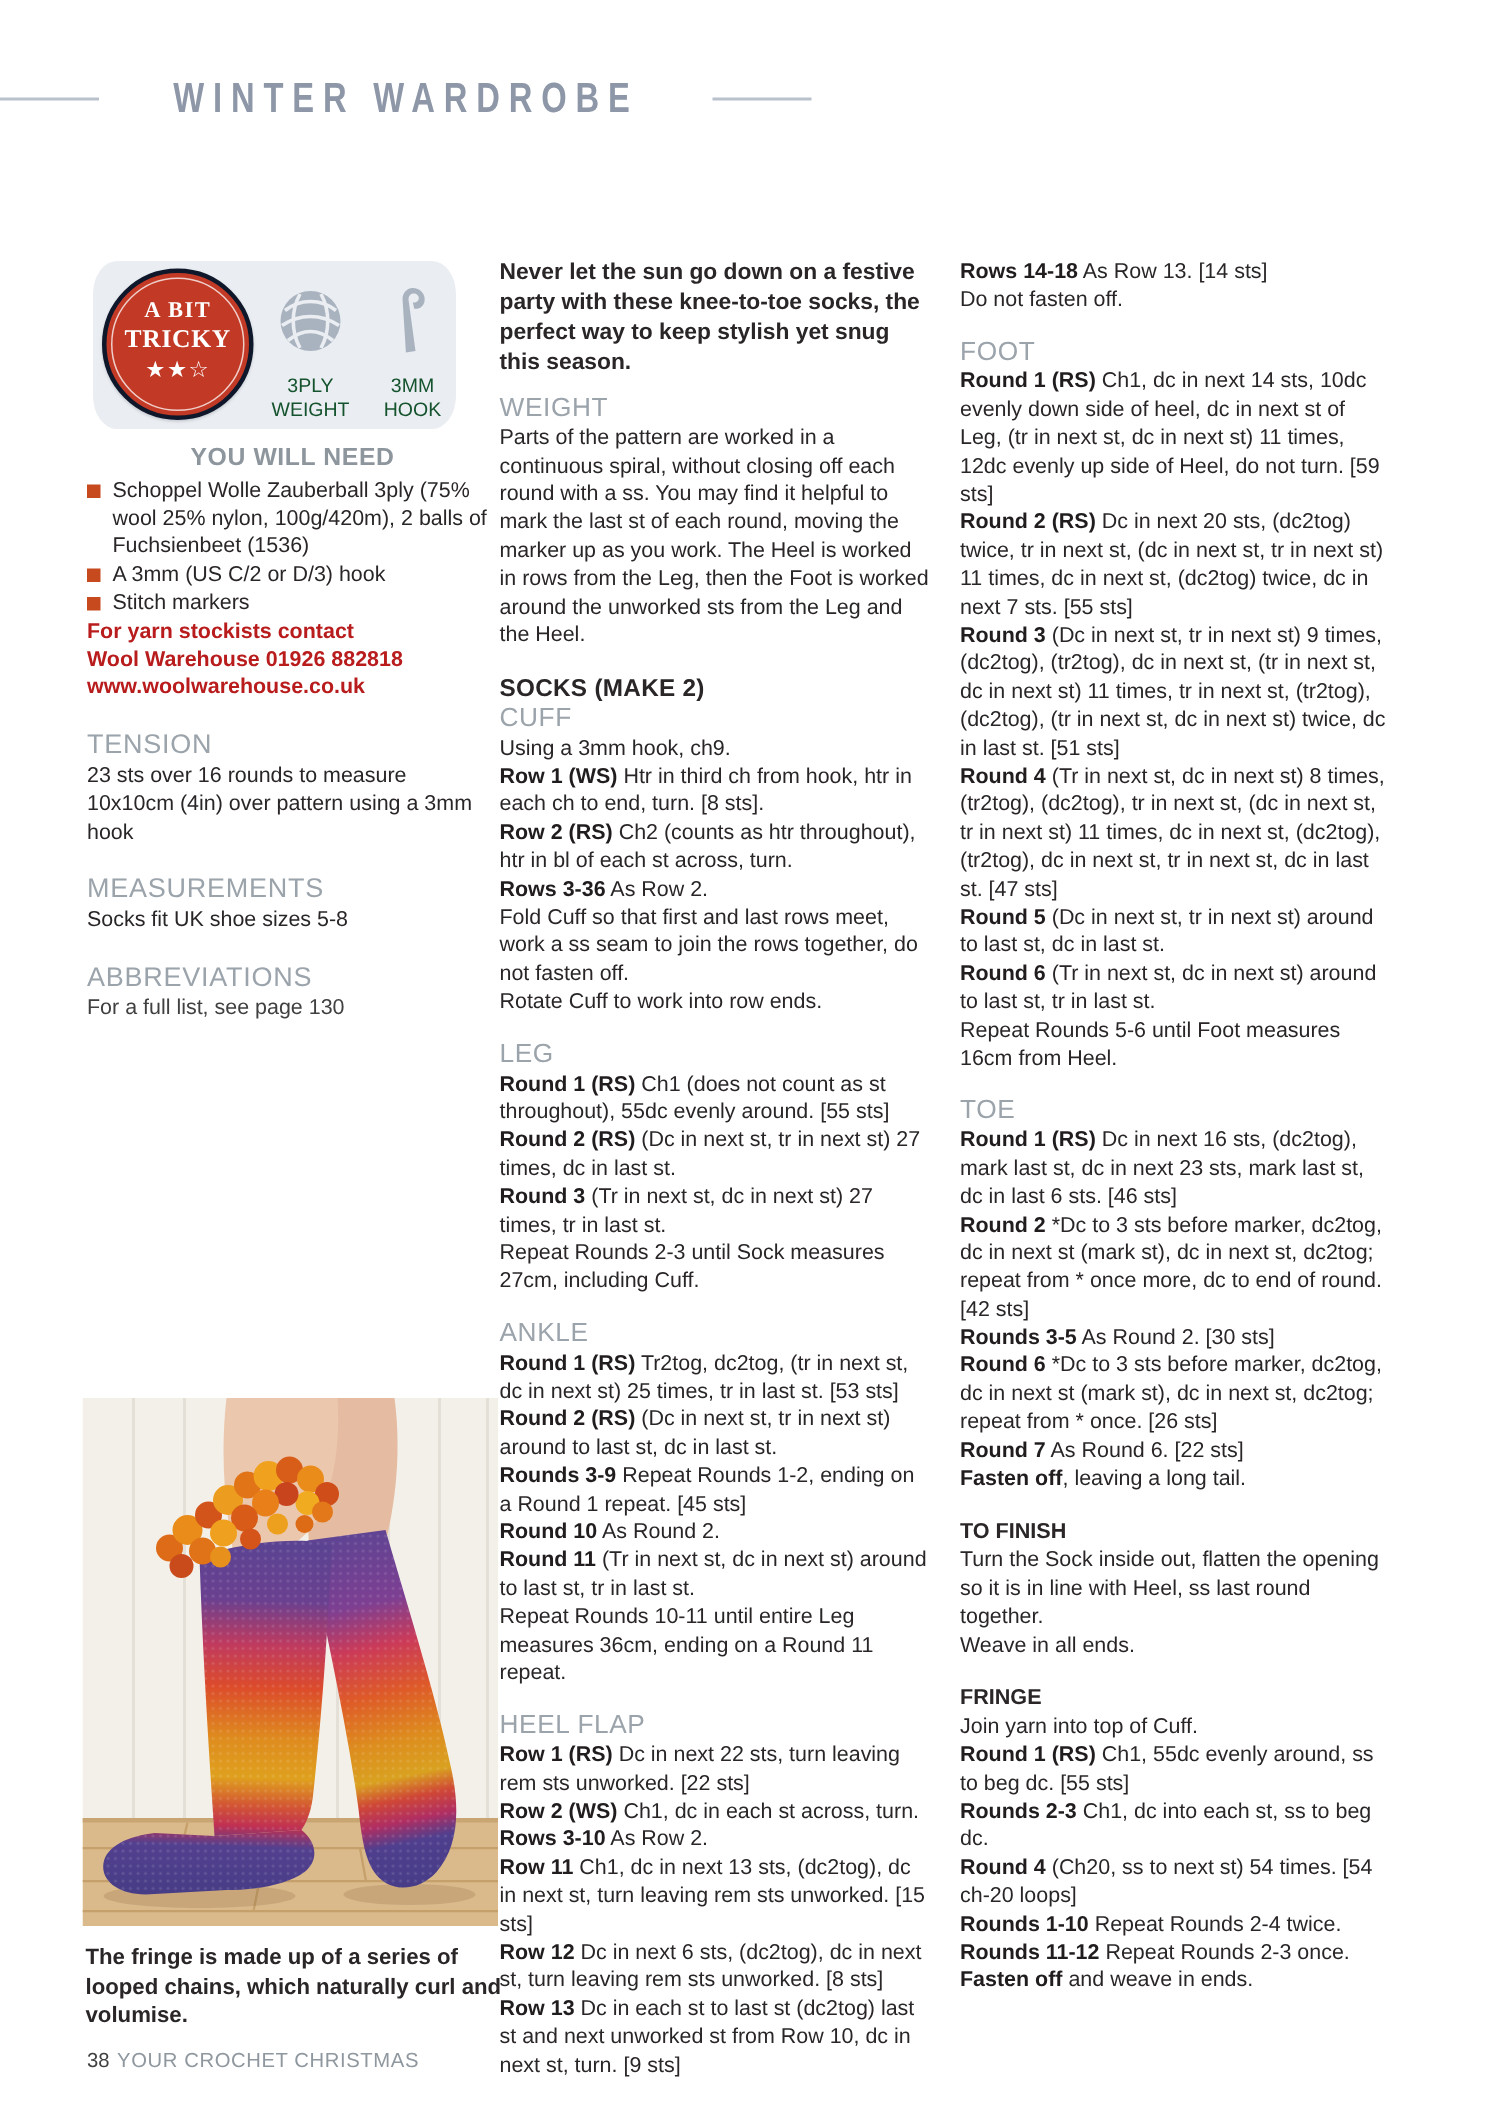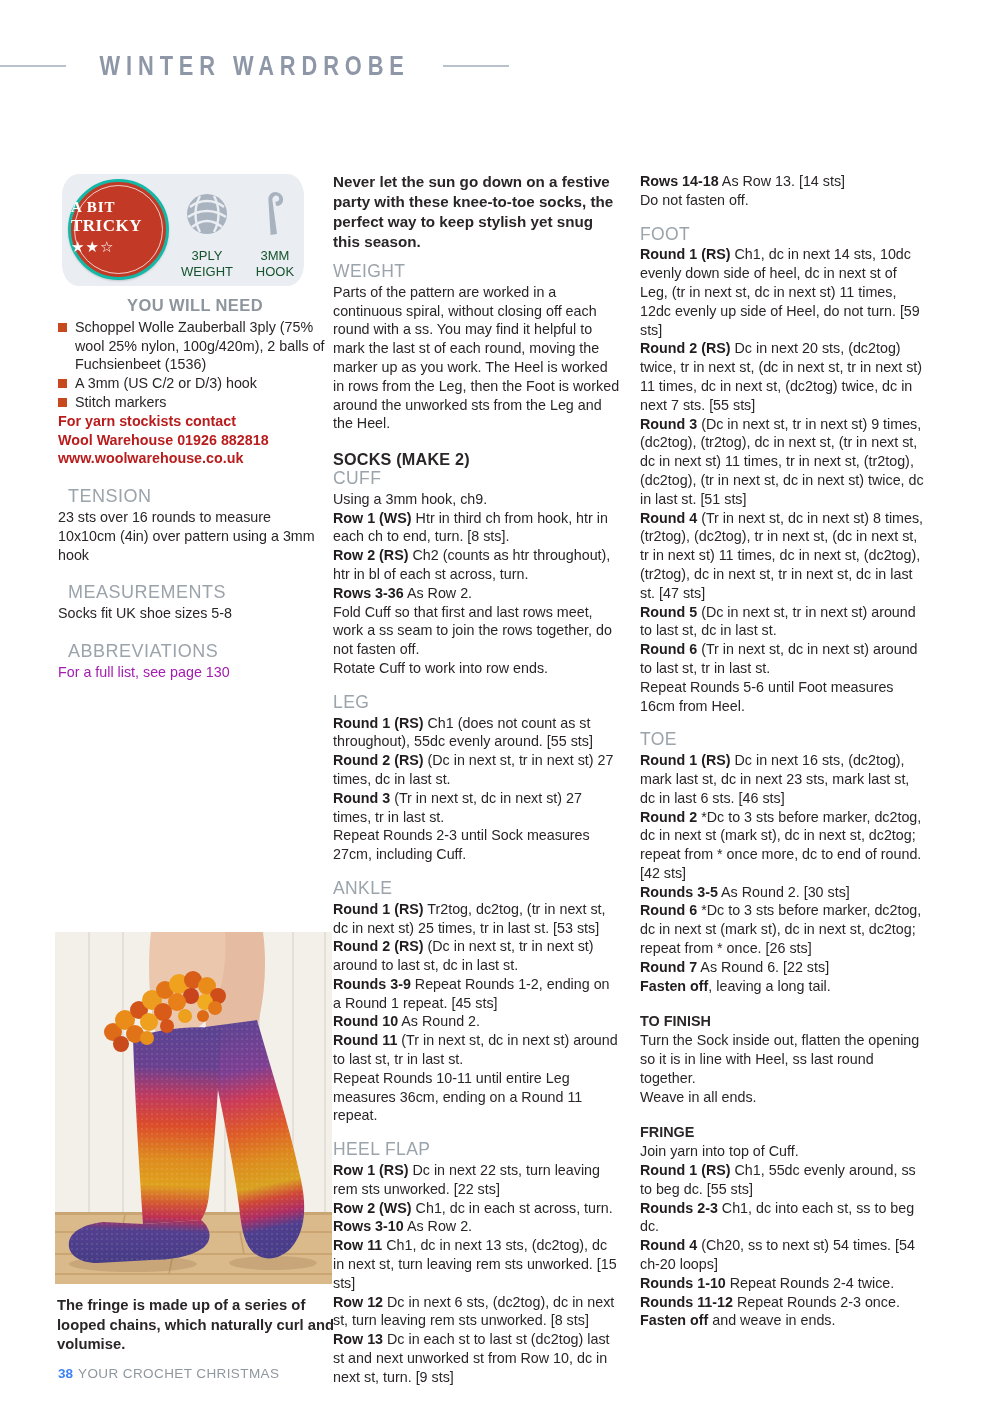--- a/index.html
+++ b/index.html
@@ -4,21 +4,21 @@
 <style>
   * { margin:0; padding:0; box-sizing:border-box; }
   html,body { background:#ffffff; }
   body {
     width:997px; height:1410px; position:relative; overflow:hidden;
     font-family:"Liberation Sans", sans-serif;
     color:#2a2627;
   }
 
   
-  .header { position:absolute; top:50px; left:0; width:100%；; display:flex; align-items:center; justify-content:center; gap:4px; }
+  .header { position:absolute; top:50px; left:0; width:100%；; display:flex; align-items:center; justify-content:center; gap:20px; }
   .header { display:flex; }
   .hrule { width:66px; height:2px; background:#b9c1cd; }
   .htitle {
     font-size:26px; font-weight:600; letter-spacing:7px; color:#8d97a7;
     transform:scaleX(.84) scaleY(1.08); transform-origin:center; white-space:nowrap;
   }
 
   
   .col { position:absolute; font-size:14.3px; line-height:18.8px; }
   .col-left  { left:58px;  top:168px; width:274px; }
@@ -35,45 +35,45 @@
   .sub-black-head { font-weight:700; font-size:14.4px; margin:17px 0 0; }
   .intro { font-weight:700; font-size:15.2px; line-height:20px; }
 
   
   .plaque {
     position:absolute; left:4px; top:6px; width:242px; height:112px;
     background:#eaedf1; border-radius:16px / 22px;
   }
   .badge-circle {
     position:absolute; left:6px; top:5px; width:101px; height:101px; border-radius:50%;
-    background:#c23a26; border:3px solid #14b8a6; box-shadow:0 1px 2px rgba(120,130,140,.35);
-    color:#fff; padding-top:17px;
+    background:#c23a26; border:3px solid #0f172a; box-shadow:0 1px 2px rgba(120,130,140,.35);
+    color:#fff; text-align:center; padding-top:17px;
   }
   .badge-circle::after { content:""; position:absolute; inset:3px; border:1px solid rgba(255,255,255,.75); border-radius:50%; }
   .badge-l1 { font-family:"Liberation Serif", serif; font-weight:700; font-size:15px; letter-spacing:1px; line-height:17px; }
   .badge-l2 { font-family:"Liberation Serif", serif; font-weight:700; font-size:17px; letter-spacing:.5px; line-height:19px; }
   .badge-stars { font-size:15px; letter-spacing:1px; margin-top:3px; }
   .spec { position:absolute; top:16px; width:74px; text-align:center; }
   .spec-yarn { left:108px; } .spec-hook { left:176px; }
   .spec .lbl { font-size:13px; line-height:16px; color:#14532d; margin-top:5px; }
   .ywn { margin-top:128px; }
   .ywn-head { color:#8d959d; font-weight:700; font-size:16.5px; letter-spacing:.4px; margin:6px 0 3px;text-align:center; }
   .bullet-item { position:relative; padding-left:17px; margin:0; }
   .bullet-item::before { content:""; position:absolute; left:0; top:5px; width:9px; height:9px; background:#c64a1e; }
   .stockist-line { color:#b91c1c; font-weight:700; margin:0; }
-  .side-head { color:#9ba3ab; font-size:18px; letter-spacing:.5px; margin:19px 10px 2px; }
+  .side-head { color:#9ba3ab; font-size:18px; letter-spacing:.5px; margin:19px 0 2px; }
 
   
   .photo { position:absolute; left:55px; top:932px; width:277px; height:352px; }
   .photo svg { display:block; }
   .caption { position:absolute; left:57px; top:1296px; width:278px; font-weight:700; font-size:14.8px; line-height:19.5px; }
 
   
   .footer { position:absolute; left:58px; top:1366px; font-size:13.5px; letter-spacing:.4px; color:#8f979f; }
-  .footer .pn { color:#3b82f6; font-weight:700; margin-right:5px; letter-spacing:0; }
+  .footer .pn { color:#404040; font-weight:400; margin-right:5px; letter-spacing:0; }
 </style>
 </head>
 <body>
 
 <div class="header">
   <div class="hrule"></div>
   <div class="htitle">WINTER WARDROBE</div>
   <div class="hrule"></div>
 </div>
 
@@ -135,21 +135,21 @@
     <div class="pline">23 sts over 16 rounds to measure 10x10cm (4in) over pattern using a 3mm hook</div>
   </div>
 
   <div>
     <div class="side-head">MEASUREMENTS</div>
     <div class="pline">Socks fit UK shoe sizes 5-8</div>
   </div>
 
   <div>
     <div class="side-head">ABBREVIATIONS</div>
-    <div class="pline" style="color:#a21caf;">For a full list, see page 130</div>
+    <div class="pline" style="color:#404040;">For a full list, see page 130</div>
   </div>
 </div>
 
 <div class="photo">
   <svg width="277" height="352" viewBox="0 0 277 352">
     <defs>
       <linearGradient id="grad1" gradientUnits="userSpaceOnUse" x1="120" y1="100" x2="112" y2="332">
         <stop offset="0" stop-color="#5c4392"></stop>
           <stop offset=".15" stop-color="#6a4090"></stop>
         <stop offset=".28" stop-color="#c03a5e"></stop>

